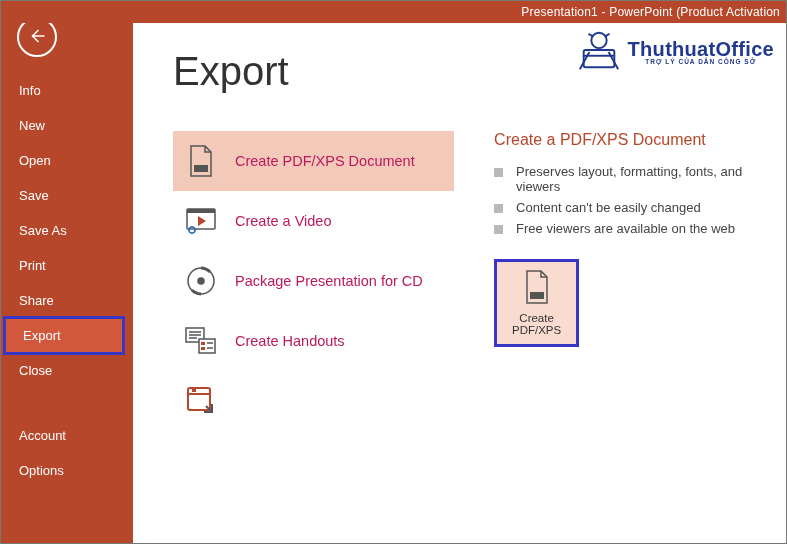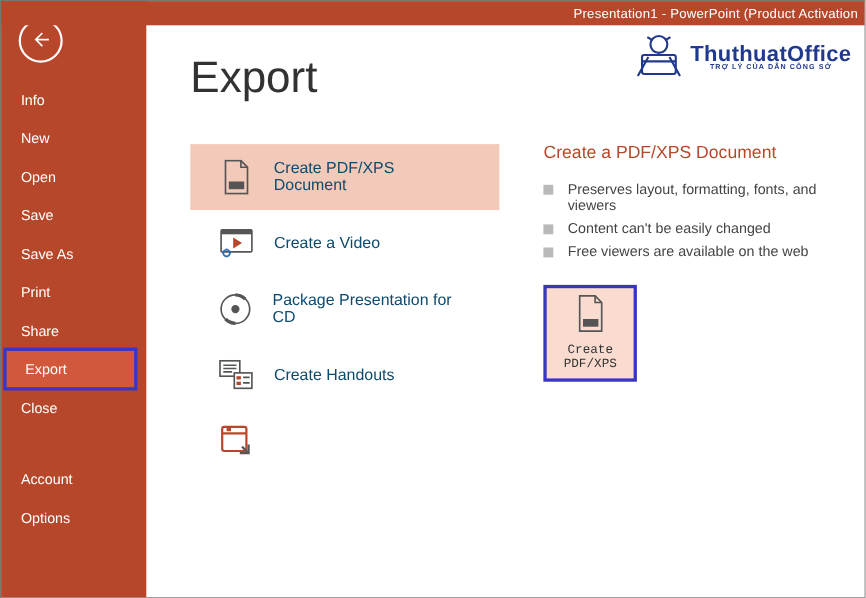--- a/index.html
+++ b/index.html
@@ -81,24 +81,24 @@
   .columns {
     display: flex;
     margin-top: 90px;
     width: 100%;
   }
   .left-col { width: 295px; }
   .option {
     display: flex;
     align-items: center;
     height: 60px;
-    padding: 0 26px;
+    padding: 0 12px;
     cursor: pointer;
     font-size: 14.5px;
-    color: #0c4a6e;
+    color: #be185d;
     gap: 18px;
   }
   .option.selected {
     background: #f3cab9;
   }
   .option .icon {
     width: 32px; height: 32px; display:flex;align-items:center;justify-content:center;
   }
   .right-col {
     margin-left: 40px;
@@ -124,21 +124,20 @@
   .big-btn {
     margin-top: 20px;
     width: 85px; height: 88px;
     border: 3px solid #3836c6;
     background: #f9dccf;
     display:flex; flex-direction:column; align-items:center; justify-content:center;
     cursor:pointer;
     font-size: 11.5px;
     color:#333;
     text-align:center;
-    font-family:Liberation Mono, monospace;
   }
   .big-btn .icon { margin-bottom:6px; }
 
   
   .watermark {
     position: absolute;
     top: 26px; right: 12px;
     display:flex; align-items:center;
     gap:6px;
     color:#20388e;

